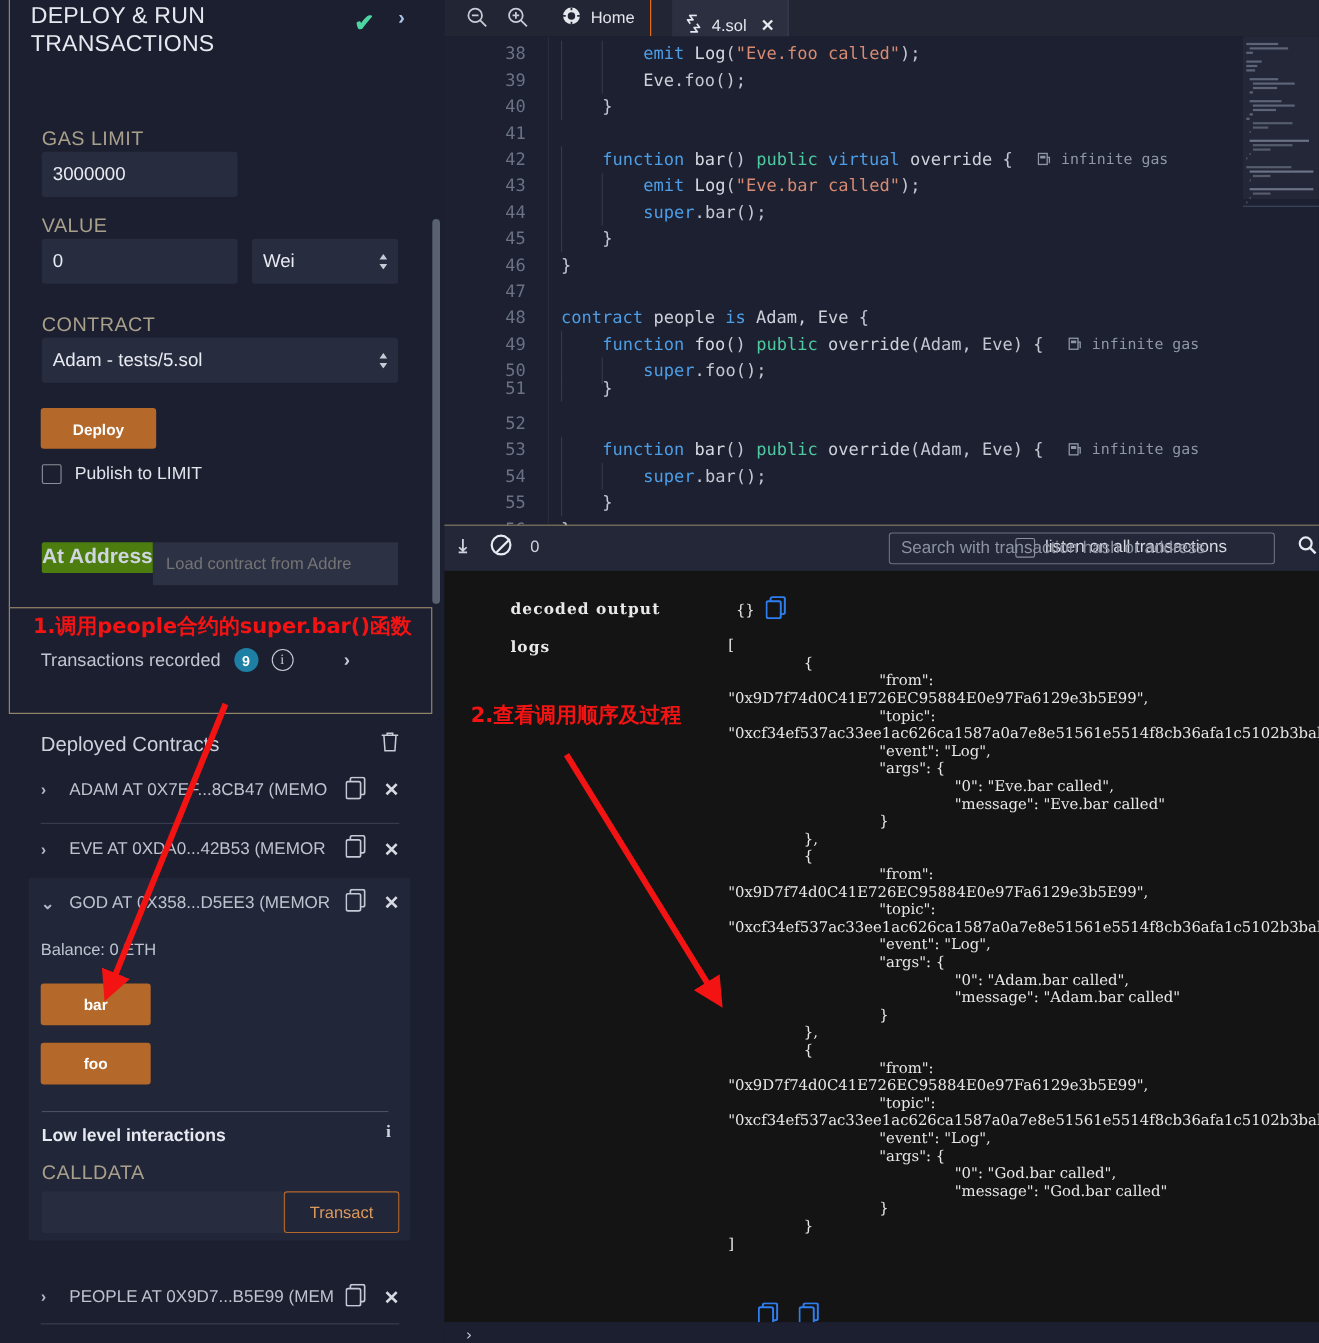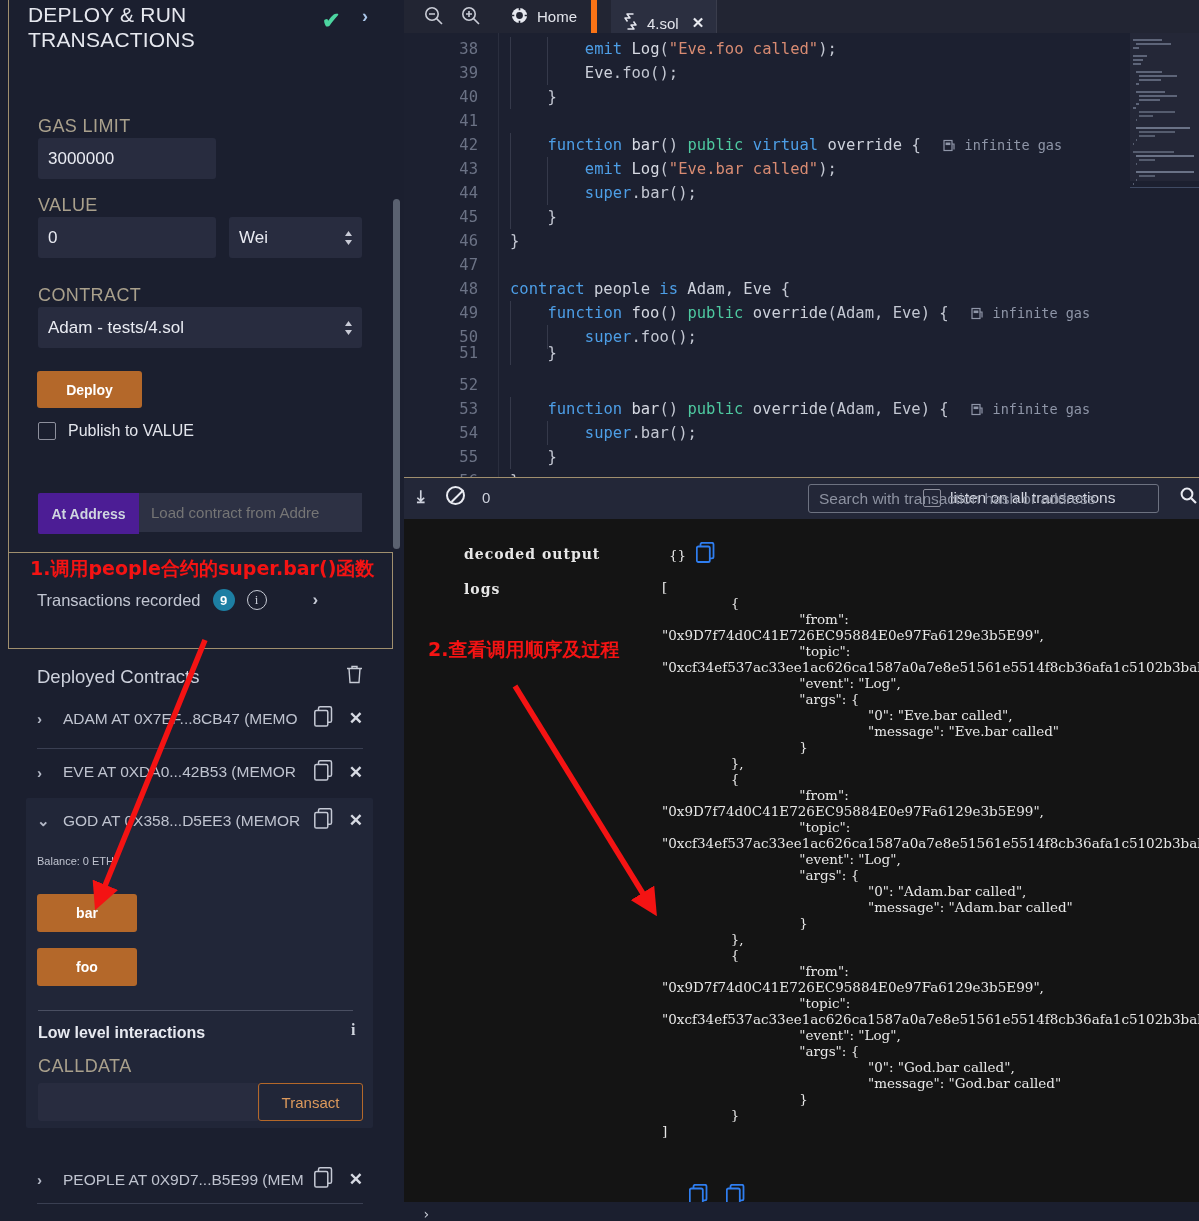--- a/index.html
+++ b/index.html
@@ -60,22 +60,22 @@
     font-family: "Liberation Sans", sans-serif;
   }
   #ipfs-row { position: absolute; left: 38px; top: 422px; display: flex; align-items: center; gap: 12px; }
   .checkbox { width: 18px; height: 18px; border: 1px solid #8d8f9c; border-radius: 2px; background: transparent; cursor: pointer; }
   #ipfs-label { color: #e3e5ec; font-size: 16px; }
 
   #or-text { position: absolute; left: 0; top: 462px; width: 396px; text-align: center; color: #ffffff; font-size: 14px; font-weight: bold; }
 
   #ataddress-row { position: absolute; left: 38px; top: 493px; width: 324px; height: 39px; display: flex; }
   #at-address-btn {
-    width: 124px; height: 41px; background: #4c1d95; color: #cfd6e0;
-    border: none; font-size: 14px; font-weight: bold; cursor: pointer; border-radius: 2px 0 0 2px;
+    width: 124px; height: 28px; background: #4d7c0f; color: #cfd6e0;
+    border: none; font-size: 19px; font-weight: bold; cursor: pointer; border-radius: 2px 0 0 2px;
     font-family: "Liberation Sans", sans-serif;
   }
   #at-address-input {
     flex: 1; height: 39px; background: #2d3144; border: none; color: #7e8291;
     font-size: 15px; padding: 0 12px; font-family: "Liberation Sans", sans-serif;
   }
 
   
   #anno-box-1 {
     position: absolute; left: 8px; top: 552px; width: 385px; height: 97px;
@@ -118,21 +118,21 @@
   .ct-close { color: #d7dae3; font-size: 17px; font-weight: bold; cursor: pointer; }
 
   #contract-adam { top: 695px; }
   #contract-eve  { top: 748px; }
 
   #contract-god-panel {
     position: absolute; left: 26px; top: 798px; width: 347px; height: 330px;
     background: #212638; border-radius: 2px;
   }
   #contract-god-row { position: absolute; left: 11px; top: 0px; width: 326px; height: 45px; display: flex; align-items: center; border-top: none; }
-  #god-balance { position: absolute; left: 11px; top: 57px; color: #c0c4d0; font-size: 11px; }
+  #god-balance { position: absolute; left: 11px; top: 57px; color: #c0c4d0; font-size: 15px; }
   .fn-btn {
     position: absolute; left: 37px; width: 100px; height: 38px;
     background: #b4682a; color: #ffffff; border: none; border-radius: 3px;
     font-size: 14px; font-weight: bold; cursor: pointer;
     font-family: "Liberation Sans", sans-serif;
   }
   #fn-bar { top: 894px; }
   #fn-foo { top: 948px; }
   #lli-divider { position: absolute; left: 38px; top: 1010px; width: 315px; height: 1px; background: #4a4f62; }
   #lli-title { position: absolute; left: 38px; top: 1024px; color: #e7e9f0; font-size: 16px; font-weight: bold; }
@@ -158,21 +158,21 @@
   #editor-topbar {
     position: absolute; left: 0; top: 0; width: 795px; height: 33px;
     background: #222533; display: flex; align-items: center;
   }
   .tb-icon { color: #c9ccd6; font-size: 16px; cursor: pointer; }
   #zoom-out { position: absolute; left: 20px; top: 6px; }
   #zoom-in  { position: absolute; left: 57px; top: 6px; }
   #home-tab {
     position: absolute; left: 93px; top: 0; height: 33px; display: flex; align-items: center; gap: 9px;
     padding: 0 14px; color: #e3e5ec; font-size: 15px; cursor: pointer;
-    border-right: 6px solid #f97316;
+    border-right: 1px solid #f97316;
   }
   #file-tab {
     position: absolute; left: 207px; top: 0; height: 46px; display: flex; align-items: center; gap: 9px;
     padding: 0 12px; color: #e3e5ec; font-size: 15px; background: #2b2f40; cursor: pointer;
     border-right: 1px solid #3a3d4c;
   }
   #file-tab-close { color: #e8eaf0; font-size: 15px; font-weight: bold; margin-left: 4px; }
 
   
   #code-area {
@@ -287,34 +287,34 @@
       <span class="spinner">
         <svg width="9" height="14" viewBox="0 0 9 14">
             <path d="M4.5 0 L8 5 L1 5 Z" fill="#c8cbd6"></path>
             <path d="M4.5 14 L8 9 L1 9 Z" fill="#c8cbd6"></path>
           </svg>
       </span>
     </div>
 
     <div id="contract-label" class="field-label">CONTRACT</div>
     <div id="contract-select" class="inputbox">
-      <span>Adam - tests/4.sol</span>
+      <span>Adam - tests/5.sol</span>
       <span class="spinner">
         <svg width="9" height="14" viewBox="0 0 9 14">
             <path d="M4.5 0 L8 5 L1 5 Z" fill="#c8cbd6"></path>
             <path d="M4.5 14 L8 9 L1 9 Z" fill="#c8cbd6"></path>
           </svg>
       </span>
     </div>
 
     <button id="deploy-btn">Deploy</button>
 
     <div id="ipfs-row">
       <span class="checkbox"></span>
-      <span id="ipfs-label">Publish to VALUE</span>
+      <span id="ipfs-label">Publish to LIMIT</span>
     </div>
 
 
     <div id="ataddress-row">
       <button id="at-address-btn">At Address</button>
       <input id="at-address-input" placeholder="Load contract from Addre" style="">
     </div>
 
     <div id="anno-box-1"></div>
     <div id="anno-text-1">1.调用people合约的super.bar()函数</div>

